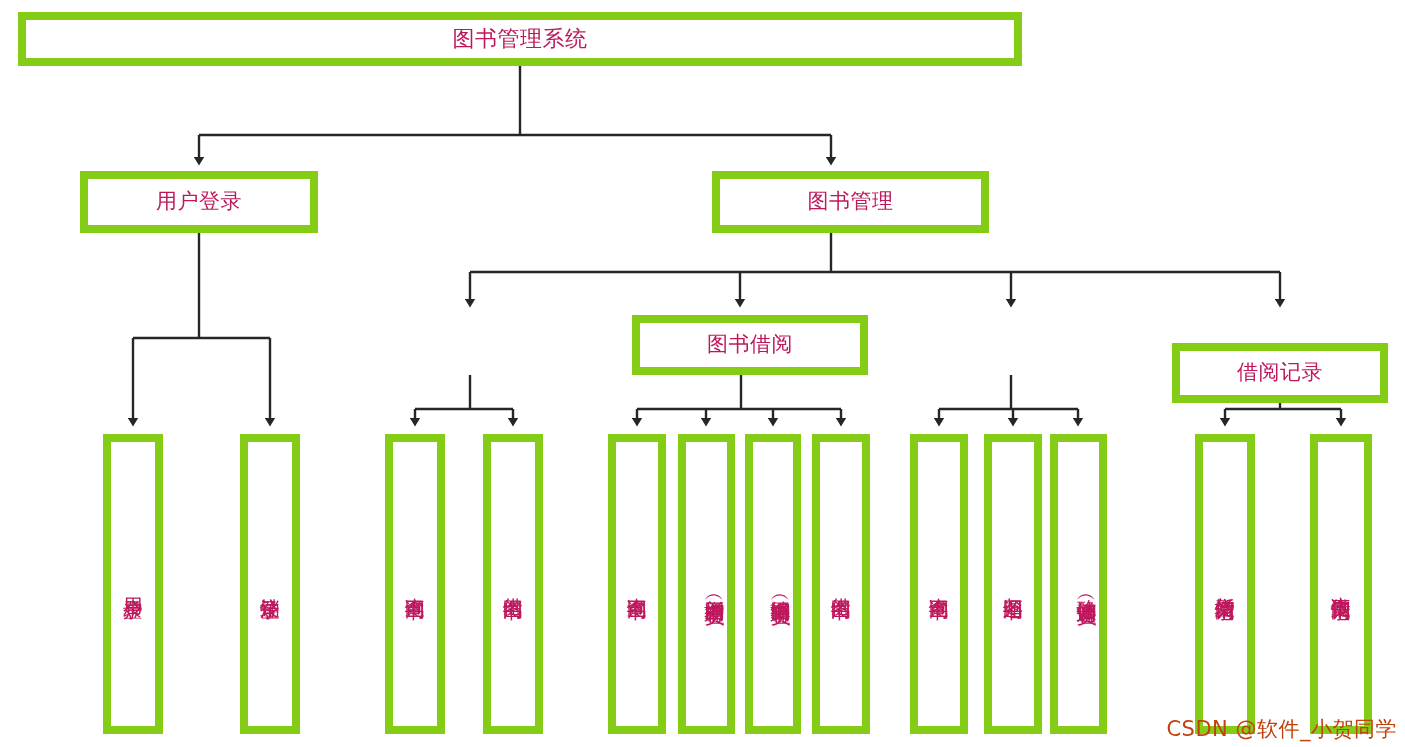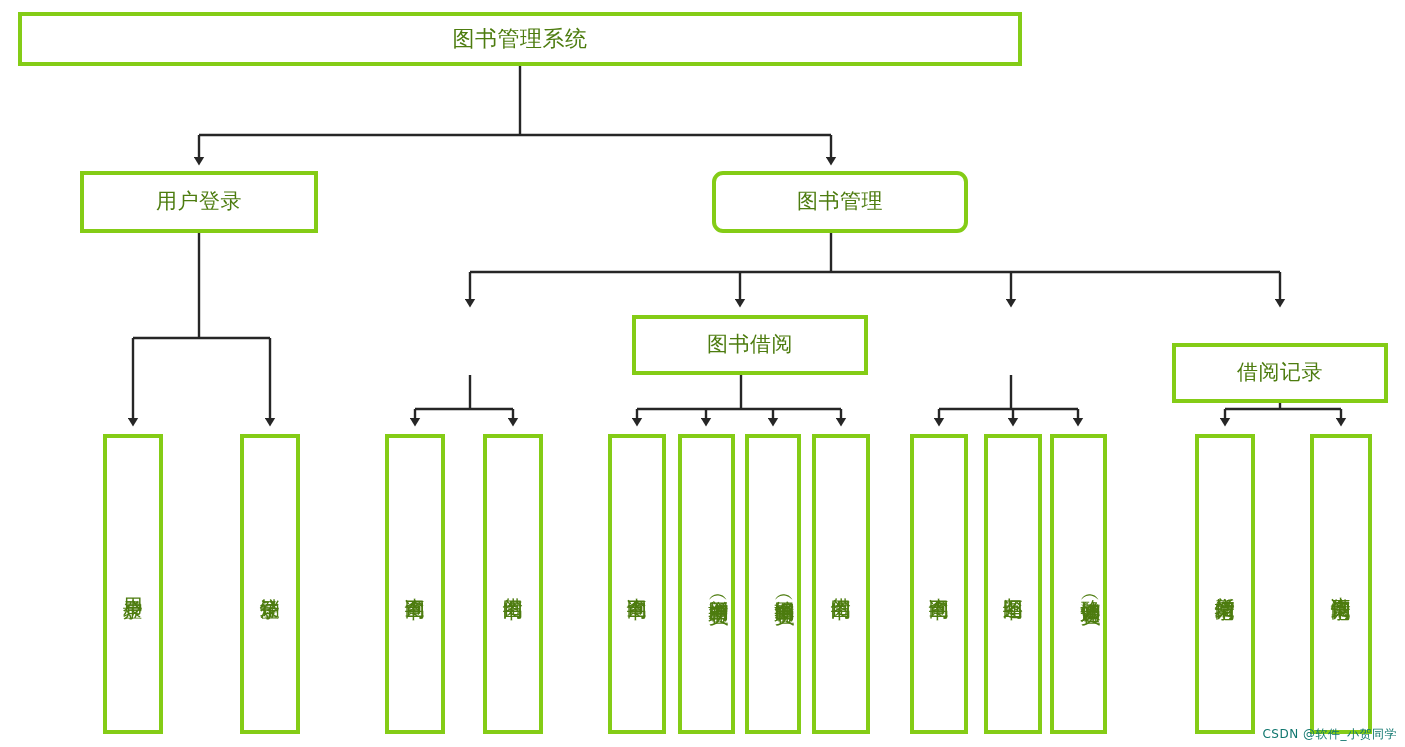--- a/index.html
+++ b/index.html
@@ -13,26 +13,26 @@
   #canvas {
     position: relative;
     width: 1405px;
     height: 747px;
     background: #ffffff;
     overflow: hidden;
   }
   .node {
     position: absolute;
     box-sizing: border-box;
-    border: 4px solid #84cc16;
+    border: 8px solid #84cc16;
     background: #ffffff;
     display: flex;
     align-items: center;
     justify-content: center;
-    color: #4d7c0f;
+    color: #be185d;
   }
   .node.horiz {
     font-size: 21px;
     line-height: 1.1;
     letter-spacing: 0.5px;
     white-space: nowrap;
   }
   .node.root {
     font-size: 22px;
   }
@@ -61,22 +61,22 @@
     left: 0;
     top: 0;
     width: 1405px;
     height: 747px;
     pointer-events: none;
   }
   .watermark {
     position: absolute;
     right: 8px;
     bottom: 4px;
-    font-size: 12px;
-    color: #0f766e;
+    font-size: 21px;
+    color: #c2410c;
     letter-spacing: 0.5px;
     white-space: nowrap;
   }
 </style>
 </head>
 <body>
 
 <div id="canvas">
 
   <svg id="edges" viewBox="0 0 1405 747" xmlns="http://www.w3.org/2000/svg">
@@ -129,21 +129,21 @@
     </g>
   </svg>
 
   <div class="node horiz root" style="left:18px; top:12px; width:1004px; height:54px;">
     <span>图书管理系统</span>
   </div>
 
   <div class="node horiz" style="left:80px; top:171px; width:238px; height:62px;">
     <span>用户登录</span>
   </div>
-  <div class="node horiz" style="left:712px; top:171px; width:256px; height:62px;border-radius:11px;">
+  <div class="node horiz" style="left:712px; top:171px; width:277px; height:62px;">
     <span>图书管理</span>
   </div>
 
   <div class="node horiz" style="left:632px; top:315px; width:236px; height:60px;">
     <span>图书借阅</span>
   </div>
   <div class="node horiz" style="left:1172px; top:315px; width:216px; height:60px;margin-top:28px;">
     <span>借阅记录</span>
   </div>
 

